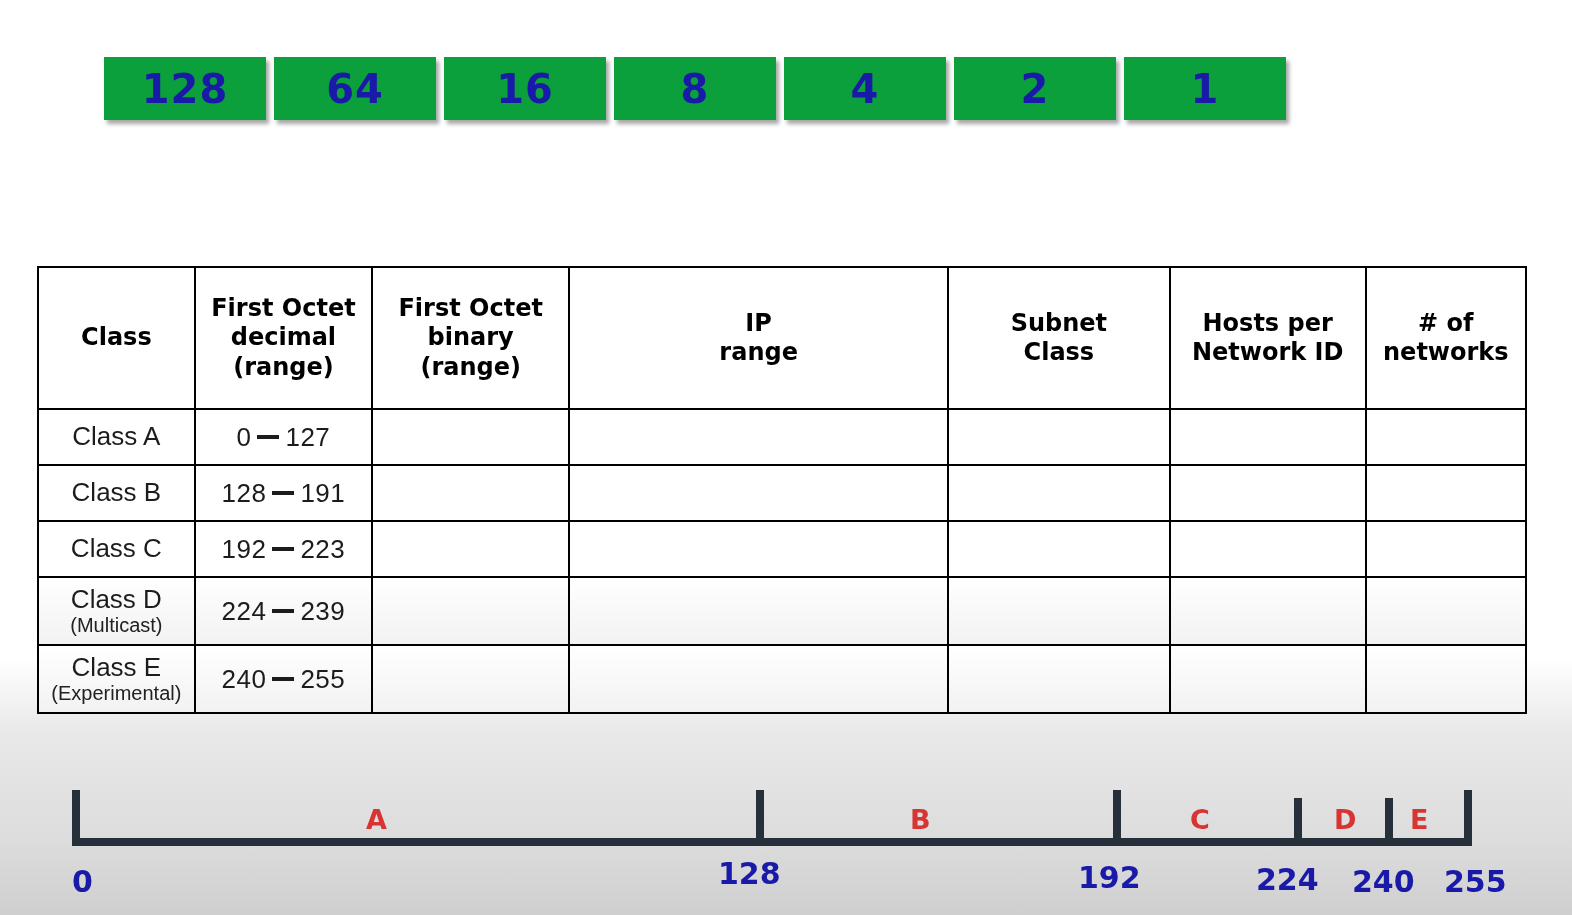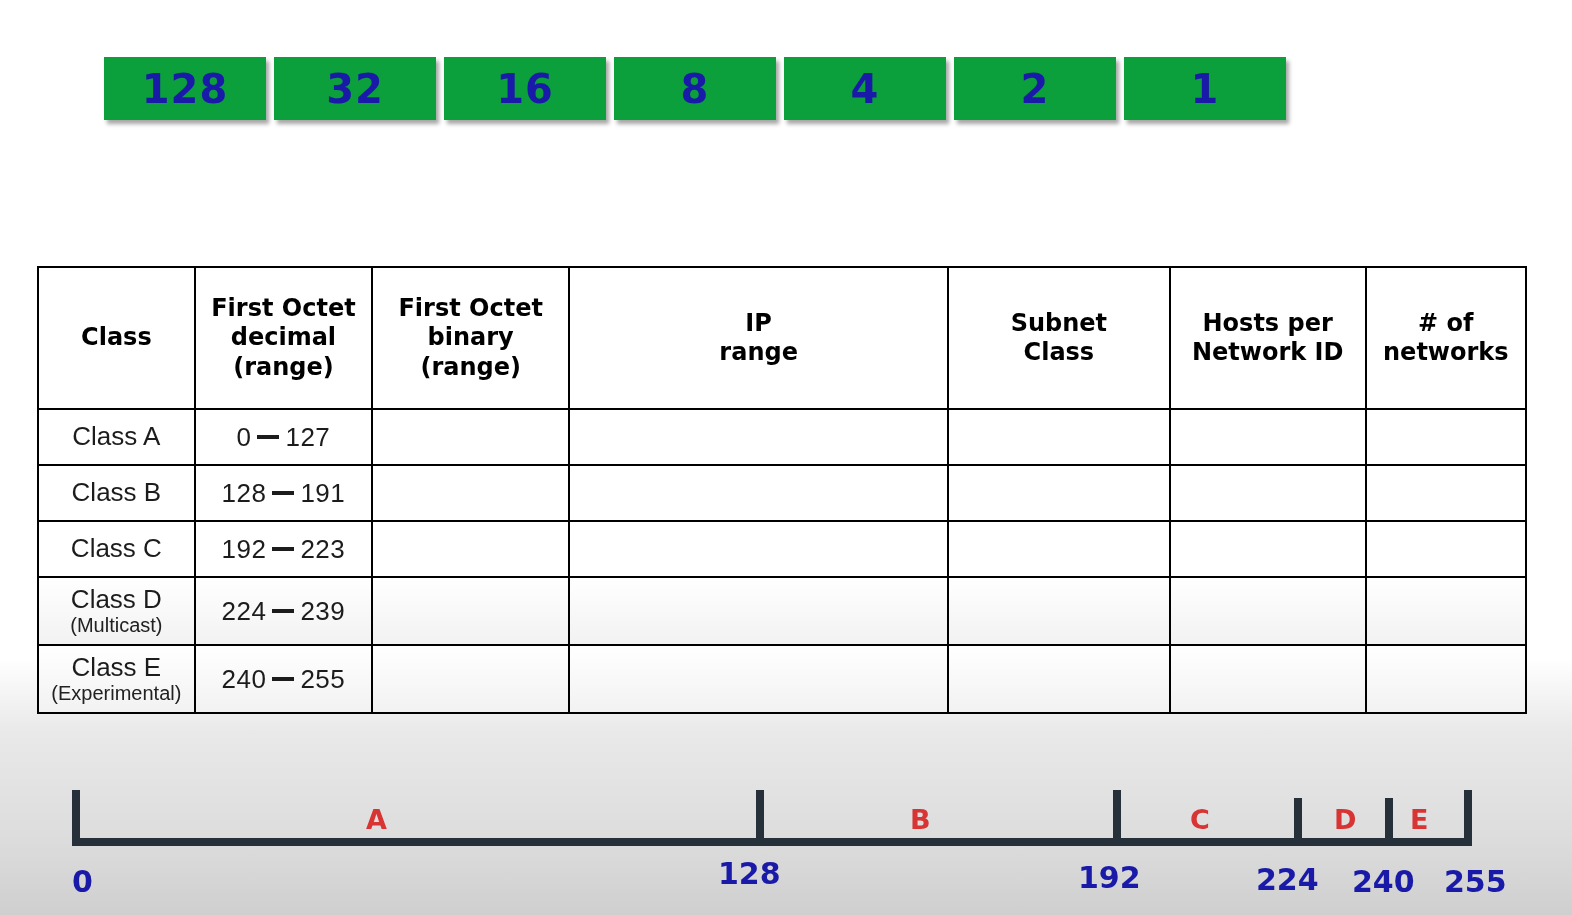--- a/index.html
+++ b/index.html
@@ -133,21 +133,21 @@
     font-weight: bold;
     font-size: 30px;
     font-family: "DejaVu Sans", sans-serif;
   }
 </style>
 </head>
 <body>
 
 <div class="bitbar">
   <div class="bitbox">128</div>
-  <div class="bitbox">32</div>
+  <div class="bitbox">64</div>
   <div class="bitbox">16</div>
   <div class="bitbox">8</div>
   <div class="bitbox">4</div>
   <div class="bitbox">2</div>
   <div class="bitbox">1</div>
 </div>
 
 <table class="ip-table">
   <thead>
     <tr>

